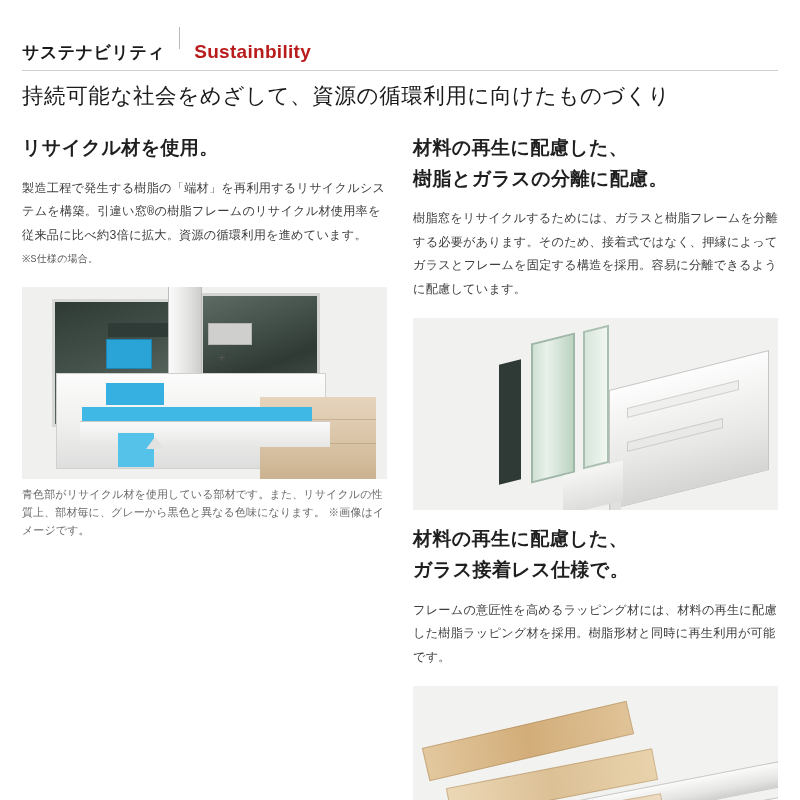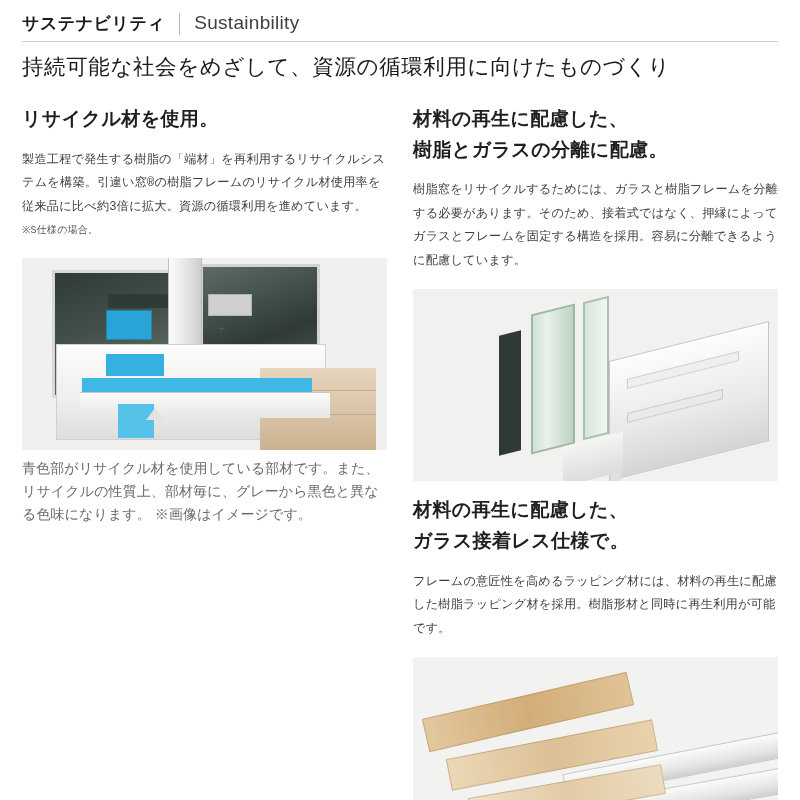--- a/index.html
+++ b/index.html
@@ -19,31 +19,32 @@
   .header-row {
     display: flex;
     align-items: baseline;
     gap: 14px;
   }
   .hdr-jp {
     font-size: 17px;
     font-weight: bold;
     color: #1a1a1a;
     letter-spacing: 0.5px;
+    margin-top: 29px;
   }
   .hdr-divider {
     width: 1px;
     height: 22px;
     background: #b9b9b9;
     align-self: center;
   }
   .hdr-en {
     font-size: 19px;
-    color: #404040;
-    font-weight: normal;
+    color: #b91c1c;
+    font-weight: bold;
     letter-spacing: 0.3px;
   }
   .hdr-rule {
     margin: 6px 0 0 0;
     height: 1px;
     background: #cfcfcf;
   }
   .hdr-title {
     margin-top: 12px;
     font-size: 21.5px;
@@ -85,21 +86,21 @@
   .figure { margin-top: 16px; }
   .fig-box {
     position: relative;
     width: 100%;
     height: 192px;
     background: #efefef;
     overflow: hidden;
   }
   .fig-caption {
     margin-top: 7px;
-    font-size: 14px;
+    font-size: 11px;
     line-height: 1.62;
     color: #6b6b6b;
     letter-spacing: 0.1px;
   }
 
   
   .w-bg { position: absolute; inset: 0; background: #f0f0ef; }
   .w-glass-pane {
     position: absolute; left: 30px; top: 12px; width: 120px; height: 128px;
     background: linear-gradient(160deg,#2f3a35 0%, #44514a 45%, #6d7a72 100%);

